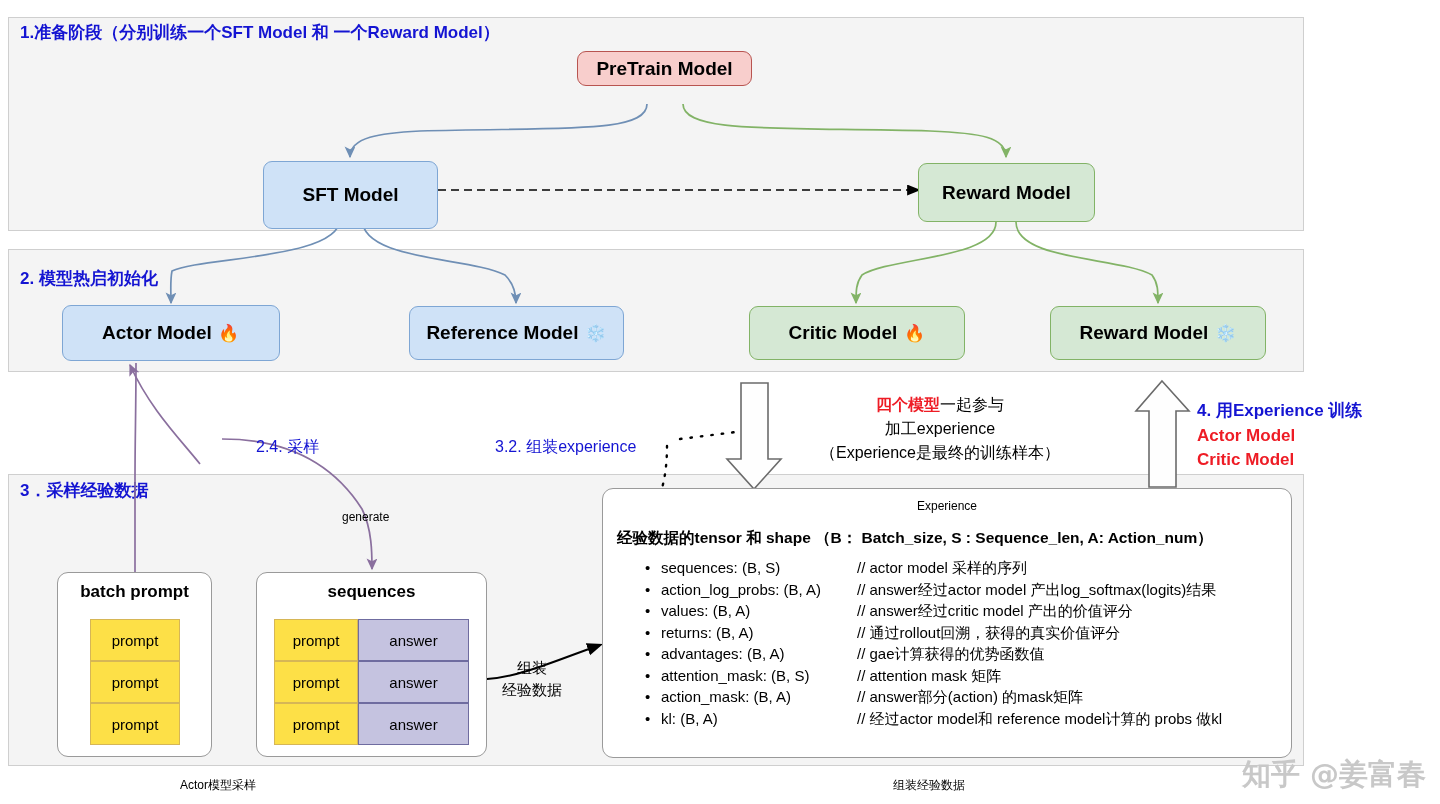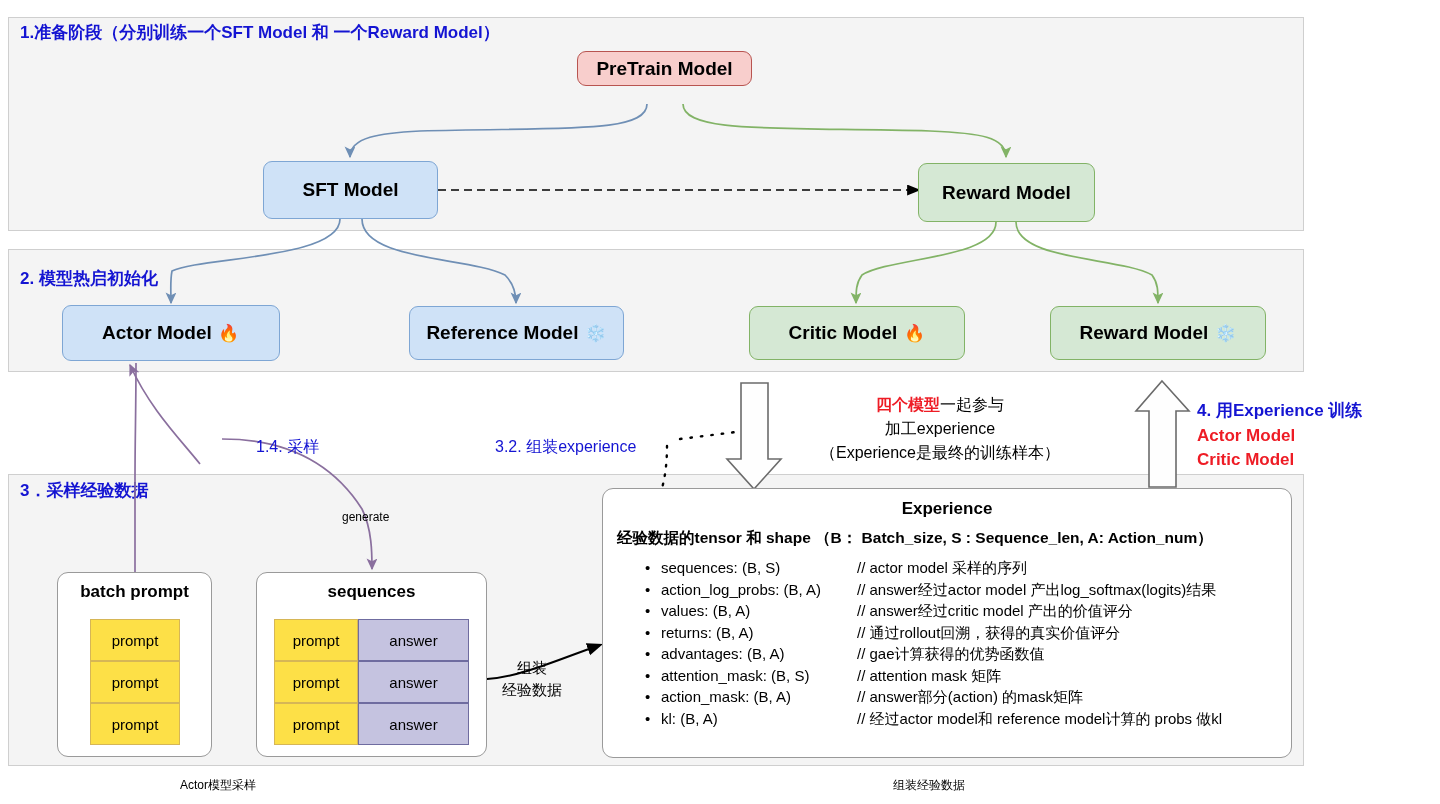--- a/index.html
+++ b/index.html
@@ -72,21 +72,21 @@
     font-size:15px;color:#000;
   }
   .cell.prompt{background:#fde047;border:1px solid #d6b656;}
   .cell.answer{background:#c5c3e0;border:1px solid #6f6ca0;}
 
   
   #experience-box{
     position:absolute;background:#fff;border:1.6px solid #9a9a9a;border-radius:11px;
     box-sizing:border-box;
   }
-  #exp-title{position:absolute;left:0;right:0;top:10px;text-align:center;font-weight:bold;font-size:17px;}
+  #exp-title{position:absolute;left:0;right:0;top:10px;text-align:center;font-weight:normal;font-size:12px;}
   #exp-sub{position:absolute;left:14px;top:39px;font-weight:bold;font-size:15.5px;white-space:nowrap;}
   #exp-list{position:absolute;left:42px;top:68px;margin:0;padding:0;list-style:none;}
   #exp-list li{
     display:flex;align-items:baseline;font-size:15px;line-height:21.5px;white-space:nowrap;
   }
   #exp-list li .bullet{width:16px;flex:0 0 16px;}
   #exp-list li .field{width:196px;flex:0 0 196px;}
   #exp-list li .cmt{}
 
   #watermark{
@@ -153,21 +153,21 @@
 
     <path d="M741,374 L768,374 L768,450 L781,450 L754,480 L727,450 L741,450 Z" fill="#fefefe" stroke="#6b6b6b" stroke-width="1.6"></path>
 
     <path d="M1162,372 L1189,402 L1176,402 L1176,478 L1149,478 L1149,402 L1136,402 Z" fill="#fefefe" stroke="#6b6b6b" stroke-width="1.6"></path>
   </svg>
 
   <div class="node pink" style="left:577px;top:42px;width:175px;height:35px;font-size:19px;">
     <span>PreTrain  Model</span>
   </div>
 
-  <div class="node blue" style="left:263px;top:152px;width:175px;height:58px;font-size:19px;">
+  <div class="node blue" style="left:263px;top:152px;width:175px;height:68px;font-size:19px;">
     <span>SFT  Model</span>
   </div>
 
   <div class="node green" style="left:918px;top:154px;width:177px;height:59px;font-size:19px;">
     <span>Reward  Model</span>
   </div>
 
   <div class="node blue" style="left:62px;top:296px;width:218px;height:56px;font-size:19px;">
     <span>Actor Model</span>
     <span class="emoji">🔥</span>
@@ -181,21 +181,21 @@
   <div class="node green" style="left:749px;top:297px;width:216px;height:54px;font-size:19px;">
     <span>Critic Model</span>
     <span class="emoji">🔥</span>
   </div>
 
   <div class="node green" style="left:1050px;top:297px;width:216px;height:54px;font-size:19px;">
     <span>Reward Model</span>
     <span class="emoji">❄️</span>
   </div>
 
-  <div class="blue-label" style="left:256px;top:428px;">1.4. 采样</div>
+  <div class="blue-label" style="left:256px;top:428px;">2.4. 采样</div>
   <div class="blue-label" style="left:495px;top:428px;">3.2. 组装experience</div>
   <div class="plain-label" style="left:342px;top:501px;">generate</div>
   <div class="plain-label" style="left:517px;top:650px;font-size:15px;">组装</div>
   <div class="plain-label" style="left:502px;top:672px;font-size:15px;">经验数据</div>
 
   <div class="note" style="left:790px;top:386px;width:300px;">
     <div>
       <span class="red">四个模型</span><span>一起参与</span>
     </div>
     <div style="margin-top:3px;">加工experience</div>
@@ -280,13 +280,14 @@
           <span class="bullet">•</span>
           <span class="field">kl: (B, A)</span>
           <span class="cmt">// 经过actor model和 reference model计算的 probs 做kl</span>
         </li>
     </ul>
   </div>
 
   <div class="plain-label" style="left:180px;top:768px;">Actor模型采样</div>
   <div class="plain-label" style="left:893px;top:768px;">组装经验数据</div>
 
+  <div id="watermark">知乎 @姜富春</div>
 </div>
 
 </body></html>

